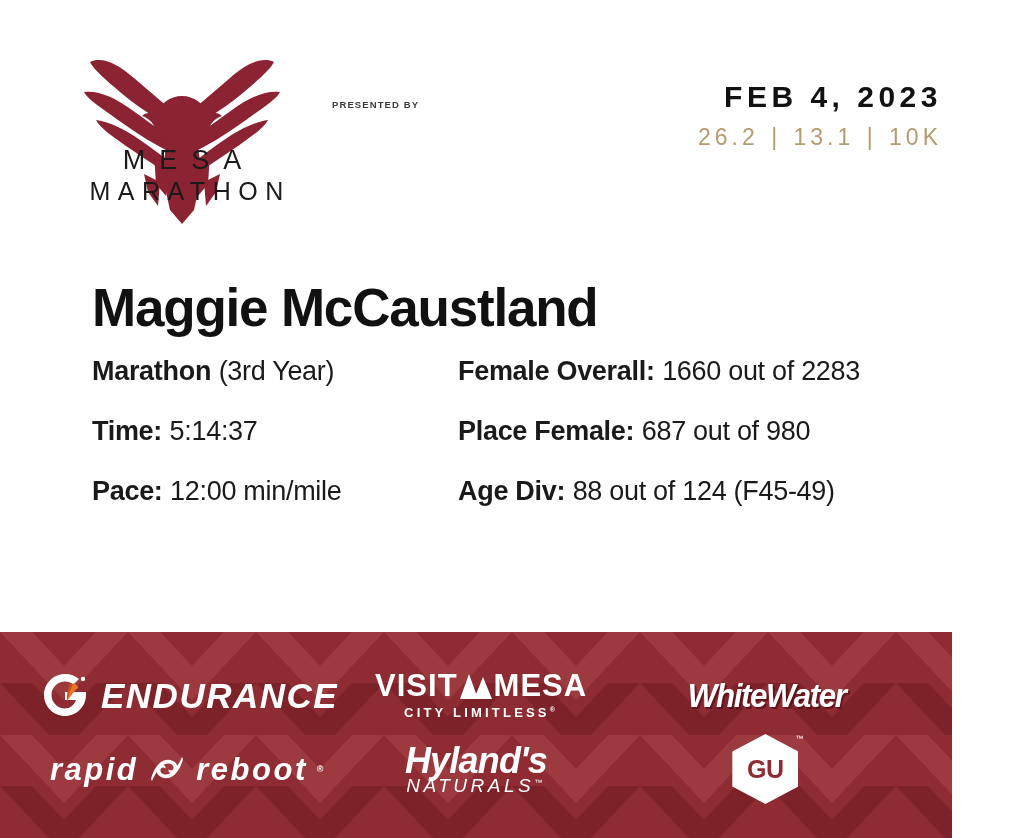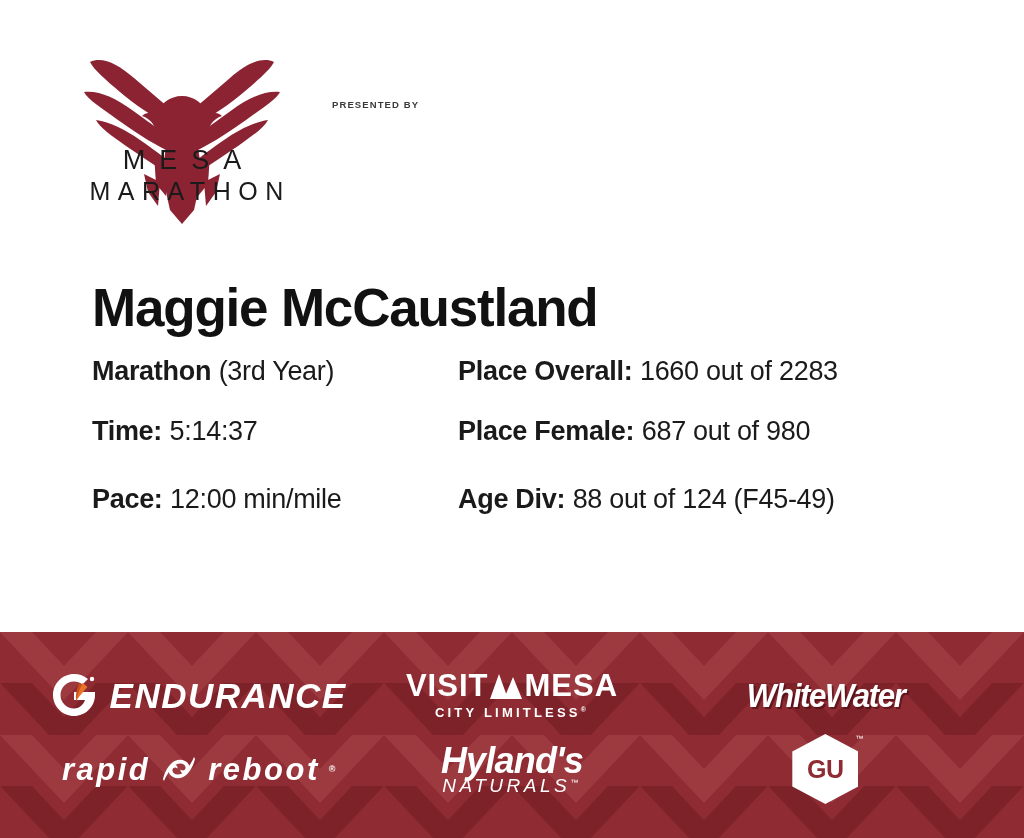--- a/index.html
+++ b/index.html
@@ -191,28 +191,28 @@
     letter-spacing: -0.3px;
   }
   .stat-row .val {
     font-weight: 400;
     letter-spacing: -0.3px;
   }
   .col-left  { left: 92px; }
   .col-right { left: 458px; }
   .row-1 { top: 0px; }
   .row-2 { top: 60px; }
-  .row-3 { top: 128px; }
+  .row-3 { top: 120px; }
 
   
   .sponsor-footer {
     position: absolute;
     left: 0;
     bottom: 0;
-    width: 1024px;
+    width: 952px;
     height: 206px;
     background: #8f2b32;
     overflow: hidden;
   }
   .chevron-pattern {
     position: absolute;
     left: 0; top: 0;
     width: 1024px;
     height: 206px;
     opacity: 1;
@@ -381,41 +381,51 @@
         </g>
       </svg>
       <div class="logo-word mesa">MESA</div>
       <div class="logo-word marathon">MARATHON</div>
     </div>
 
     <div class="presented">
       <div class="presented-label">PRESENTED BY</div>
     </div>
 
+    <div class="date-block">
+      <div class="race-date">FEB 4, 2023</div>
+      <div class="race-distances">
+        <span>26.2</span>
+        <span class="sep">|</span>
+        <span>13.1</span>
+        <span class="sep">|</span>
+        <span>10K</span>
+      </div>
+    </div>
   </div>
 
   <div class="results">
     <div class="runner-name">Maggie McCaustland</div>
 
     <div class="stats-grid">
       <div class="stat-row col-left row-1">
         <span class="lbl">Marathon</span>
         <span class="val">(3rd Year)</span>
       </div>
       <div class="stat-row col-left row-2">
         <span class="lbl">Time:</span>
         <span class="val">5:14:37</span>
       </div>
       <div class="stat-row col-left row-3">
         <span class="lbl">Pace:</span>
         <span class="val">12:00 min/mile</span>
       </div>
 
       <div class="stat-row col-right row-1">
-        <span class="lbl">Place Overall:</span>
+        <span class="lbl">Female Overall:</span>
         <span class="val">1660 out of 2283</span>
       </div>
       <div class="stat-row col-right row-2">
         <span class="lbl">Place Female:</span>
         <span class="val">687 out of 980</span>
       </div>
       <div class="stat-row col-right row-3">
         <span class="lbl">Age Div:</span>
         <span class="val">88 out of 124 (F45-49)</span>
       </div>

